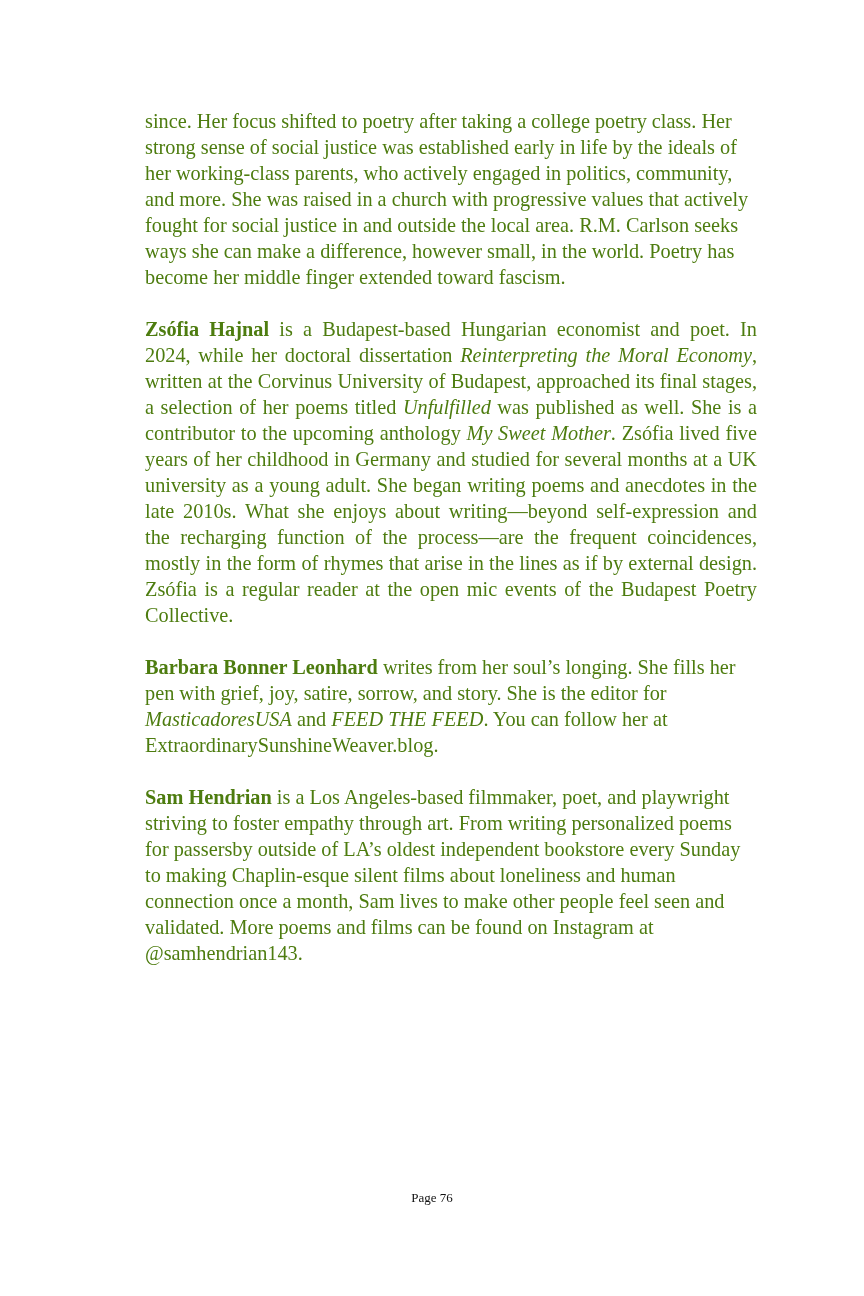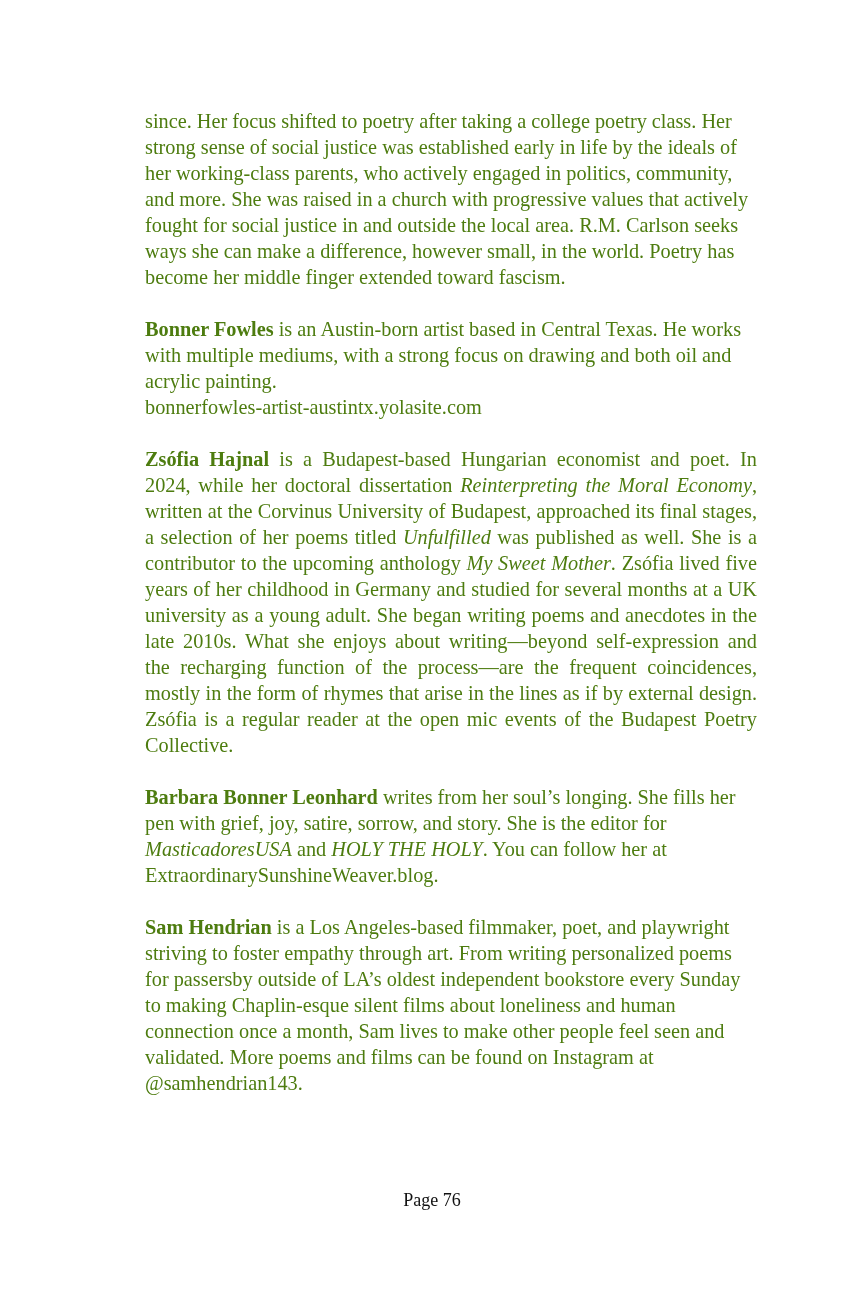--- a/index.html
+++ b/index.html
@@ -18,44 +18,40 @@
     .para.justify { text-align: justify; word-spacing: 0; }
     .name { font-weight: bold; }
     .ital { font-style: italic; }
     .block { display: block; }
     .footer {
       position: absolute;
       left: 0; right: 0;
       top: 1190px;
       text-align: center;
       font-family: "Liberation Serif", "DejaVu Serif", serif;
-      font-size: 18px;
+      font-size: 13px;
       color: #111111;
     }
   </style>
 </head>
 <body>
 
 <div class="page">
 
   <p class="para">
     <span>since. Her focus shifted to poetry after taking a college poetry class. Her strong sense of social justice was established early in life by the ideals of her working-class parents, who actively engaged in politics, community, and more. She was raised in a church with progressive values that actively fought for social justice in and outside the local area. R.M. Carlson seeks ways she can make a difference, however small, in the world. Poetry has become her middle finger extended toward fascism.</span>
   </p>
 
-  <p class="para">
-    <span class="name">Bonner Fowles</span><span> is an Austin-born artist based in Central Texas. He works with multiple mediums, with a strong focus on drawing and both oil and acrylic painting.</span>
-    <span class="block">bonnerfowles-artist-austintx.yolasite.com</span>
-  </p>
 
   <p class="para justify">
     <span class="name">Zsófia Hajnal</span><span> is a Budapest-based Hungarian economist and poet. In 2024, while her doctoral dissertation </span><span class="ital">Reinterpreting the Moral Economy</span><span>, written at the Corvinus University of Budapest, approached its final stages, a selection of her poems titled </span><span class="ital">Unfulfilled</span><span> was published as well. She is a contributor to the upcoming anthology </span><span class="ital">My Sweet Mother</span><span>. Zsófia lived five years of her childhood in Germany and studied for several months at a UK university as a young adult. She began writing poems and anecdotes in the late 2010s. What she enjoys about writing—beyond self-expression and the recharging function of the process—are the frequent coincidences, mostly in the form of rhymes that arise in the lines as if by external design. Zsófia is a regular reader at the open mic events of the Budapest Poetry Collective.</span>
   </p>
 
   <p class="para">
-    <span class="name">Barbara Bonner Leonhard</span><span> writes from her soul’s longing. She fills her pen with grief, joy, satire, sorrow, and story. She is the editor for </span><span class="ital">MasticadoresUSA</span><span> and </span><span class="ital">HOLY THE HOLY</span><span>. You can follow her at ExtraordinarySunshineWeaver.blog.</span>
+    <span class="name">Barbara Bonner Leonhard</span><span> writes from her soul’s longing. She fills her pen with grief, joy, satire, sorrow, and story. She is the editor for </span><span class="ital">MasticadoresUSA</span><span> and </span><span class="ital">FEED THE FEED</span><span>. You can follow her at ExtraordinarySunshineWeaver.blog.</span>
   </p>
 
   <p class="para">
     <span class="name">Sam Hendrian</span><span> is a Los Angeles-based filmmaker, poet, and playwright striving to foster empathy through art. From writing personalized poems for passersby outside of LA’s oldest independent bookstore every Sunday to making Chaplin-esque silent films about loneliness and human connection once a month, Sam lives to make other people feel seen and validated. More poems and films can be found on Instagram at @samhendrian143.</span>
   </p>
 
 </div>
 
 <div class="footer">Page 76</div>
 

